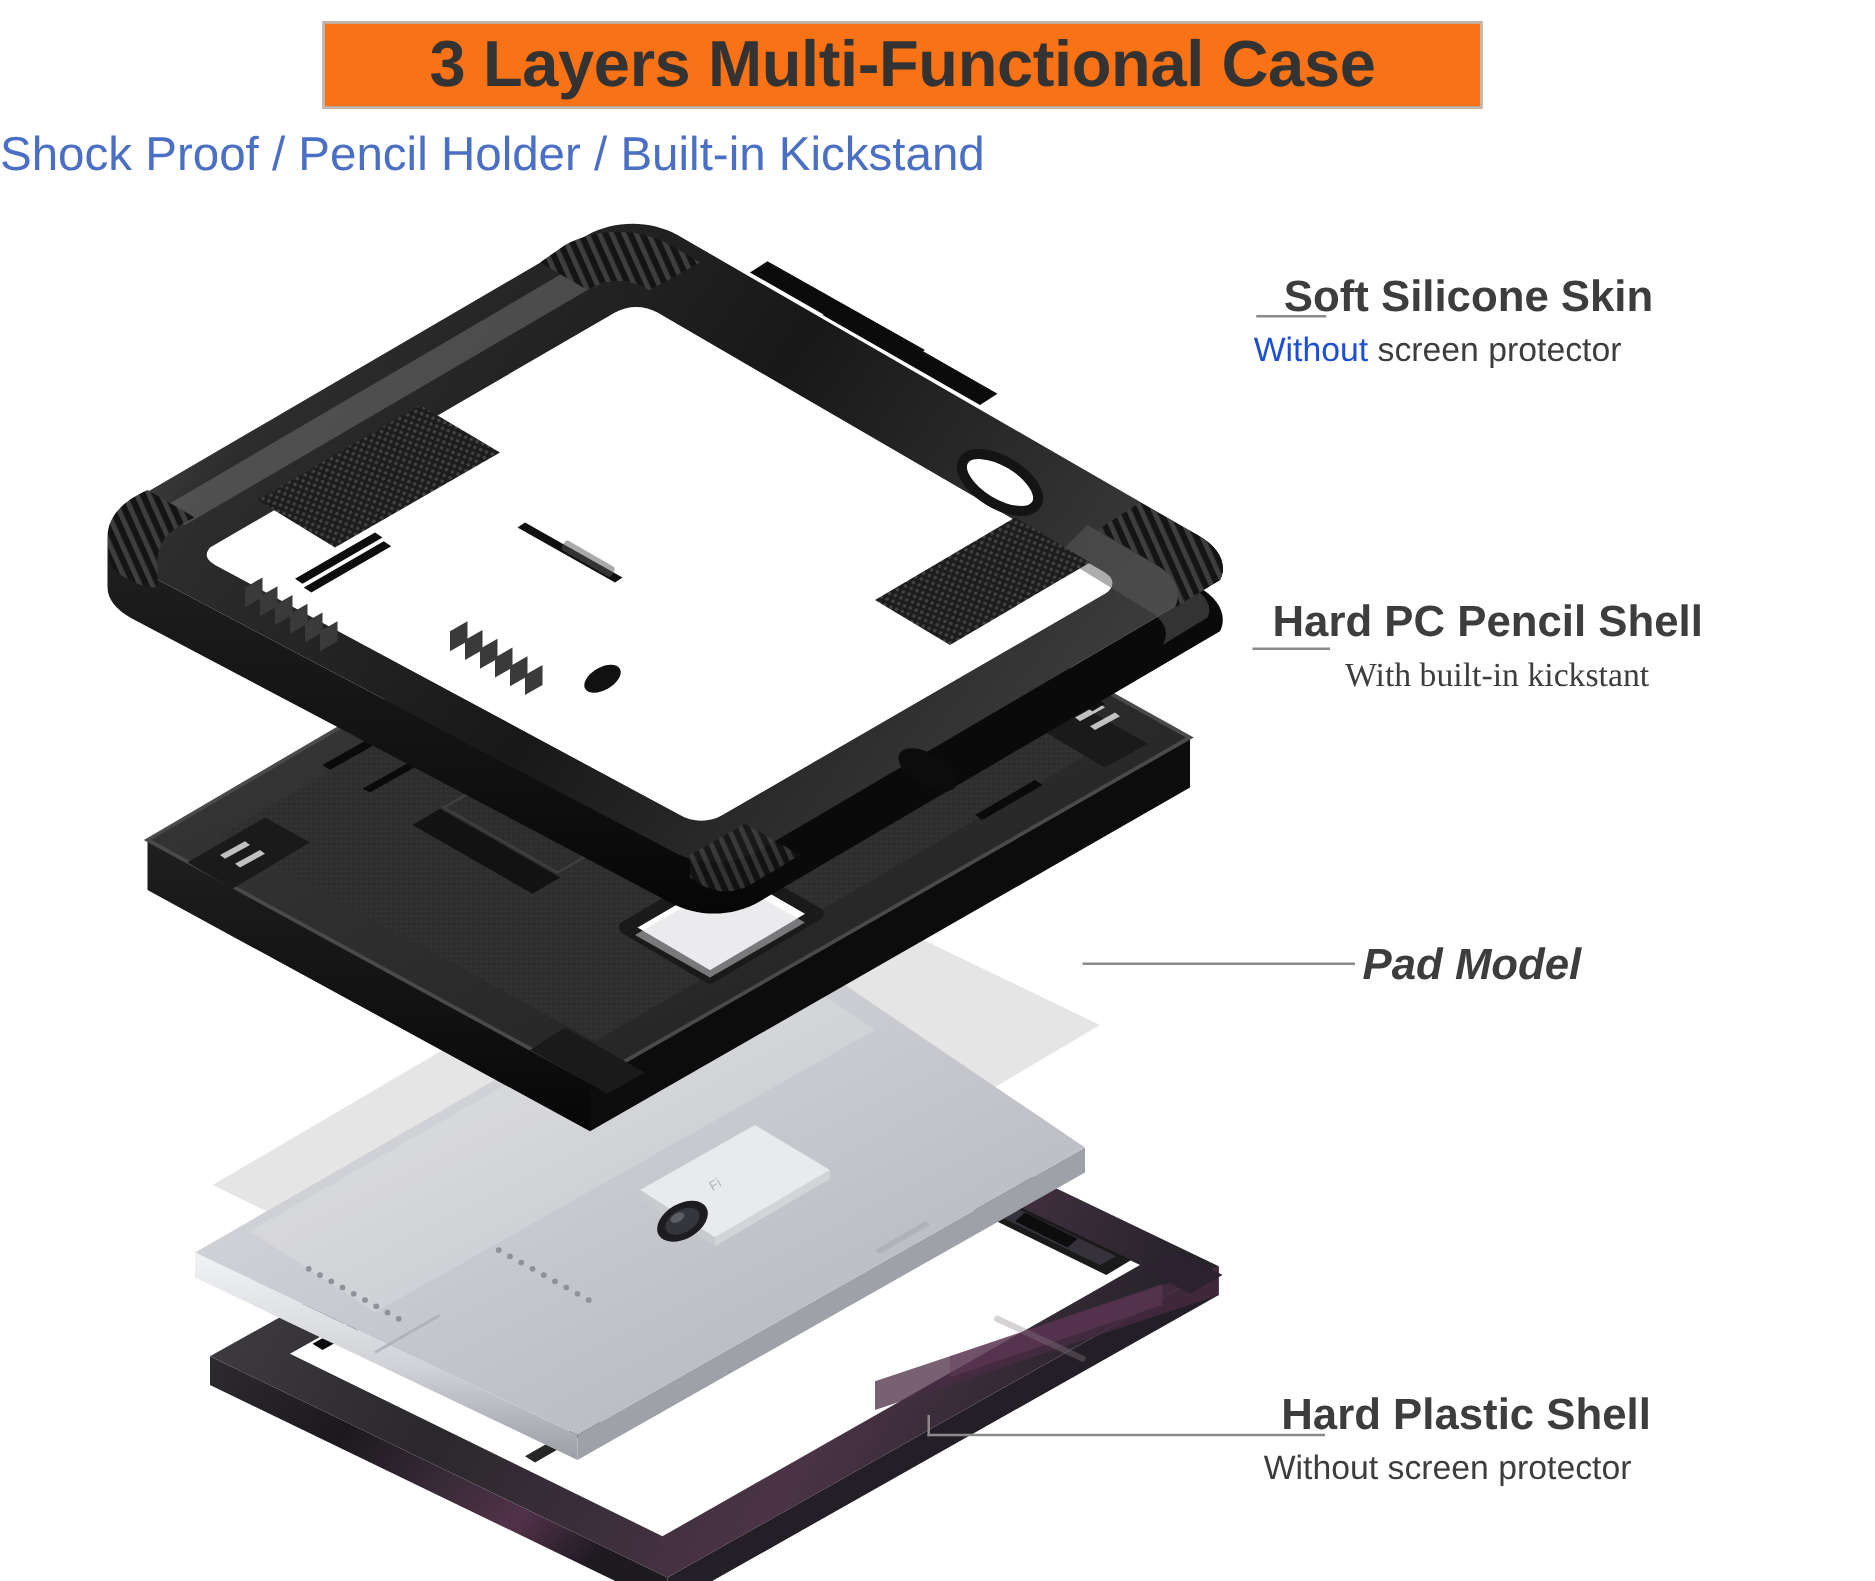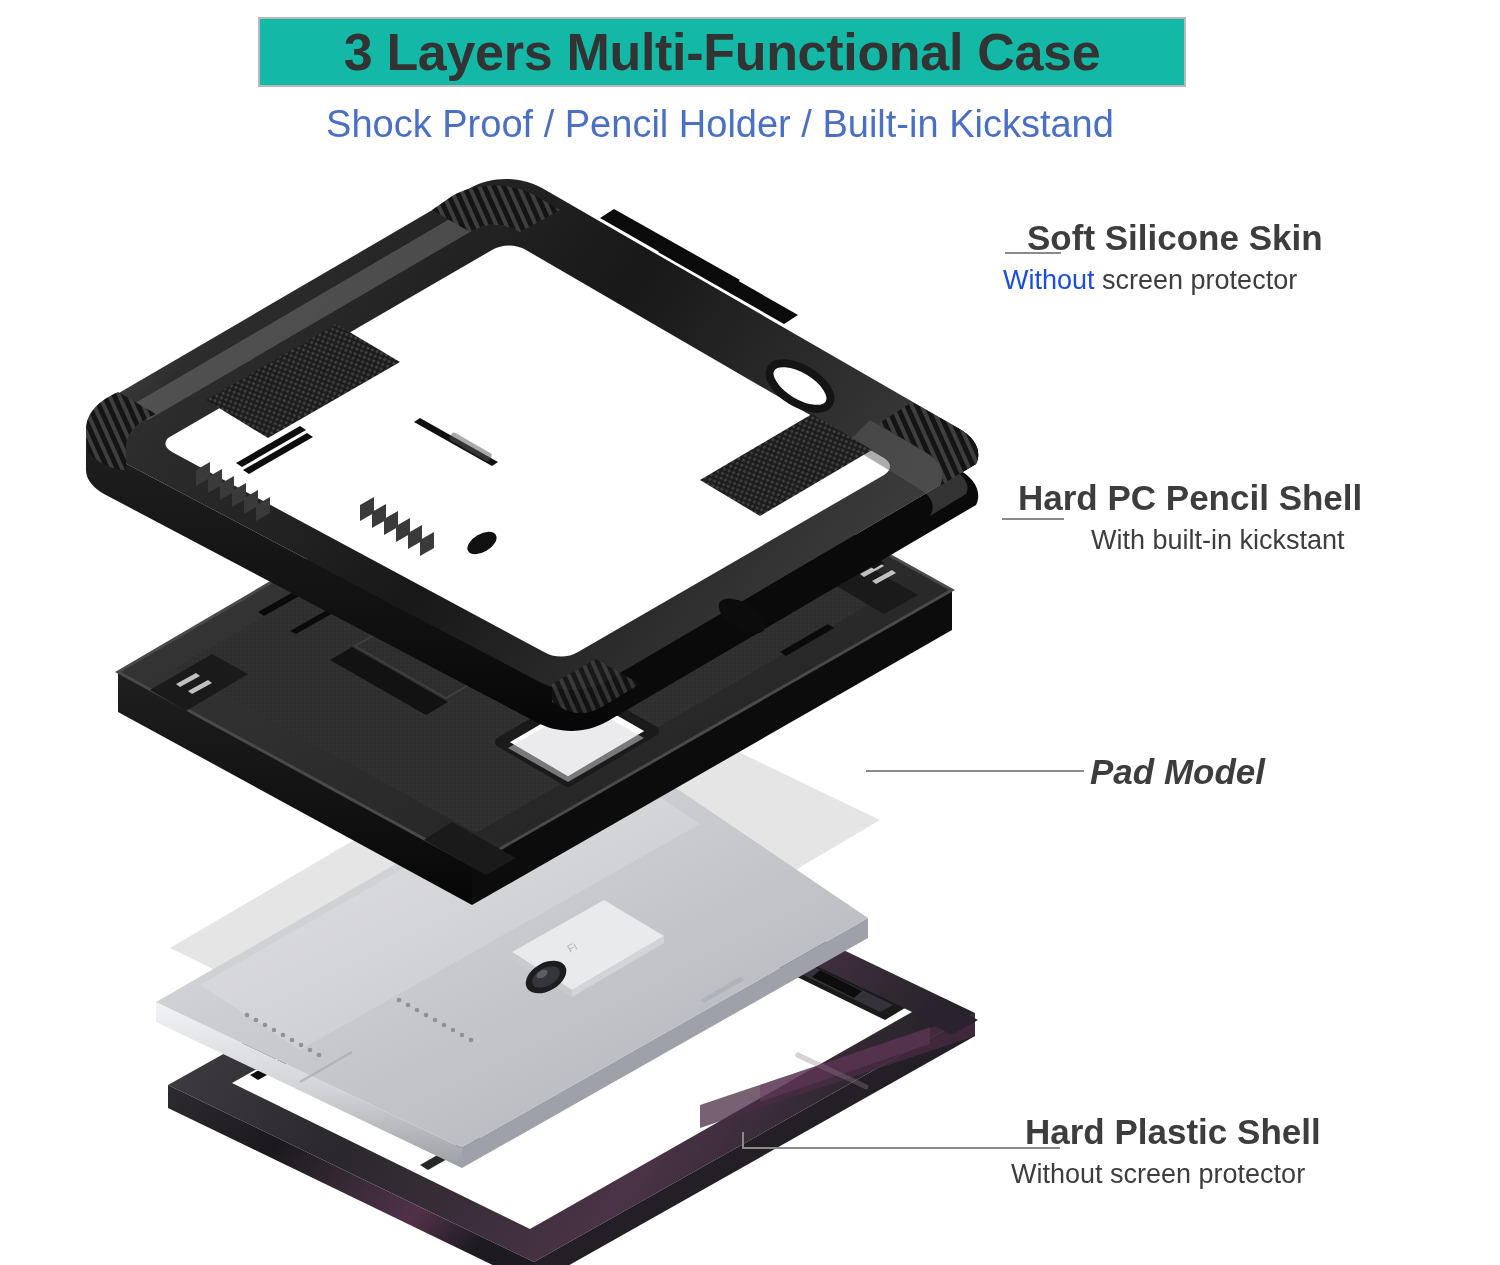--- a/index.html
+++ b/index.html
@@ -20,39 +20,39 @@
   }
 
   
   #title-box {
     position: absolute;
     left: 258px;
     top: 17px;
     width: 928px;
     height: 70px;
     border: 2px solid #b9b9b9;
-    background: #14b8a6;
+    background: #f97316;
     display: flex;
     align-items: center;
     justify-content: center;
     box-sizing: border-box;
   }
   #title-text {
     font-size: 52px;
     font-weight: bold;
     color: #333333;
     letter-spacing: -0.3px;
     white-space: nowrap;
   }
   #subtitle-text {
     position: absolute;
     left: 0;
     top: 103px;
     width: 1440px;
-    text-align: center;
+    text-align: left;
     font-size: 38px;
     color: #4a6fc4;
     white-space: nowrap;
   }
 
   
   .callout { position: absolute; }
   .callout .lbl-title {
     font-size: 35px;
     font-weight: bold;
@@ -405,21 +405,21 @@
   <div class="callout" style="left:1027px; top:218px;">
     <div class="lbl-title">Soft Silicone Skin</div>
     <div class="lbl-sub" style="margin-left:-24px;">
       <span class="red">Without</span><span> screen protector</span>
     </div>
   </div>
 
   <div class="leader" style="left:1002px; top:518px; width:62px;"></div>
   <div class="callout" style="left:1018px; top:478px;">
     <div class="lbl-title">Hard PC Pencil Shell</div>
-    <div class="lbl-sub blue" style="margin-left:73px;">With built-in kickstant</div>
+    <div class="lbl-sub blue" style="margin-left:58px;font-family:Liberation Serif, serif;">With built-in kickstant</div>
   </div>
 
   <div class="leader" style="left:866px; top:770px; width:218px;"></div>
   <div class="callout" style="left:1090px; top:752px;font-style:italic;">
     <div class="lbl-title">Pad Model</div>
   </div>
 
   <div class="leader-vtick" style="left:742px; top:1132px; height:17px;"></div>
   <div class="leader" style="left:742px; top:1147px; width:318px;"></div>
   <div class="callout" style="left:1025px; top:1112px;">

